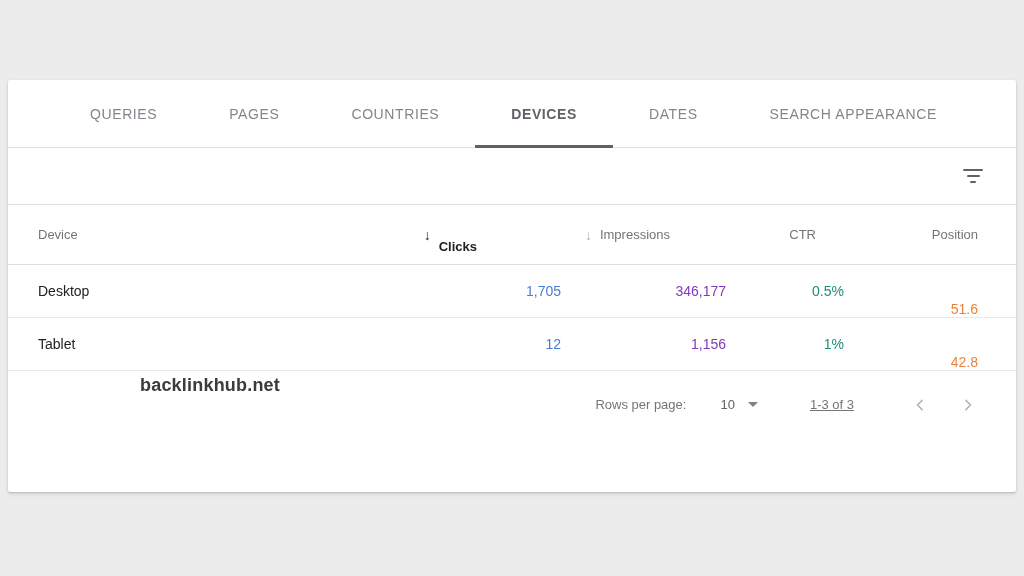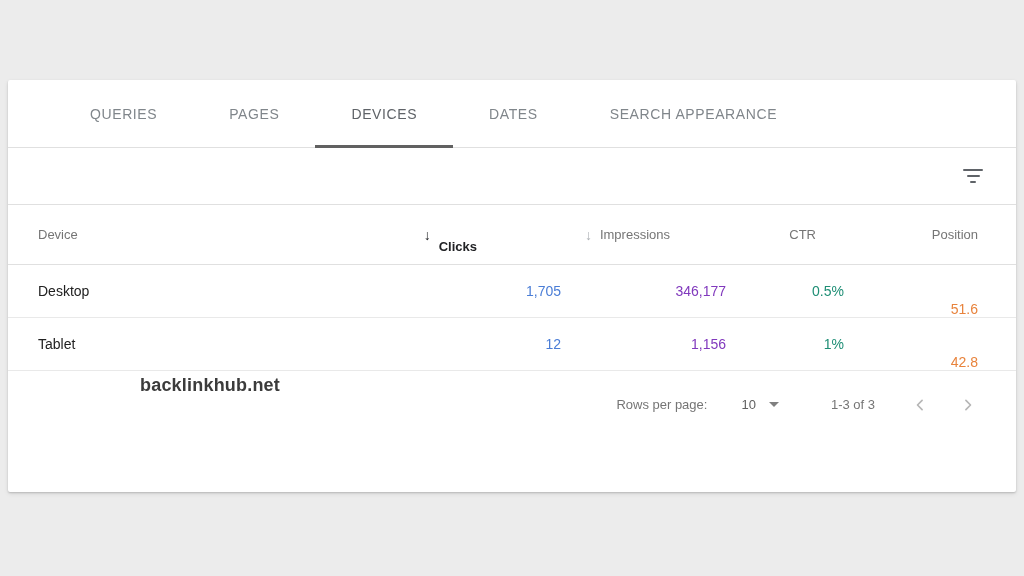--- a/index.html
+++ b/index.html
@@ -29,21 +29,21 @@
     display: flex;
     align-items: center;
     padding: 0 36px;
     position: relative;
     cursor: pointer;
     font-size: 14px;
     letter-spacing: 0.6px;
     color: #80868b;
     white-space: nowrap;
   }
-  .tab.active { color: #5f6368; font-weight: normal; }
+  .tab.active { color: #5f6368; font-weight: bold; }
   .tab-indicator {
     position: absolute;
     left: 0; right: 0; bottom: -1px;
     height: 3px;
     background: #616161;
   }
   
   .filter-row {
     height: 57px;
     display: flex;
@@ -115,21 +115,21 @@
     gap: 13px;
     cursor: pointer;
     color: #616161;
   }
   .caret-down {
     width: 0; height: 0;
     border-left: 5px solid transparent;
     border-right: 5px solid transparent;
     border-top: 5px solid #808080;
   }
-  .range-label { margin-left: 40px; margin-right: 15px; }
+  .range-label { margin-left: 40px; margin-right: 36px; text-decoration: underline; }
   .pager-btn {
     width: 36px; height: 36px;
     display: flex;
     align-items: center;
     justify-content: center;
     background: none;
     border: none;
     cursor: default;
   }
   .watermark {
@@ -146,20 +146,23 @@
 <body>
 
 <div class="card">
 
   <div class="tabbar">
     <div class="tab">
       <span>QUERIES</span>
     </div>
     <div class="tab">
       <span>PAGES</span>
+    </div>
+    <div class="tab">
+      <span>COUNTRIES</span>
     </div>
     <div class="tab active">
       <span>DEVICES</span>
       <div class="tab-indicator"></div>
     </div>
     <div class="tab">
       <span>DATES</span>
     </div>
     <div class="tab">
       <span>SEARCH APPEARANCE</span>

